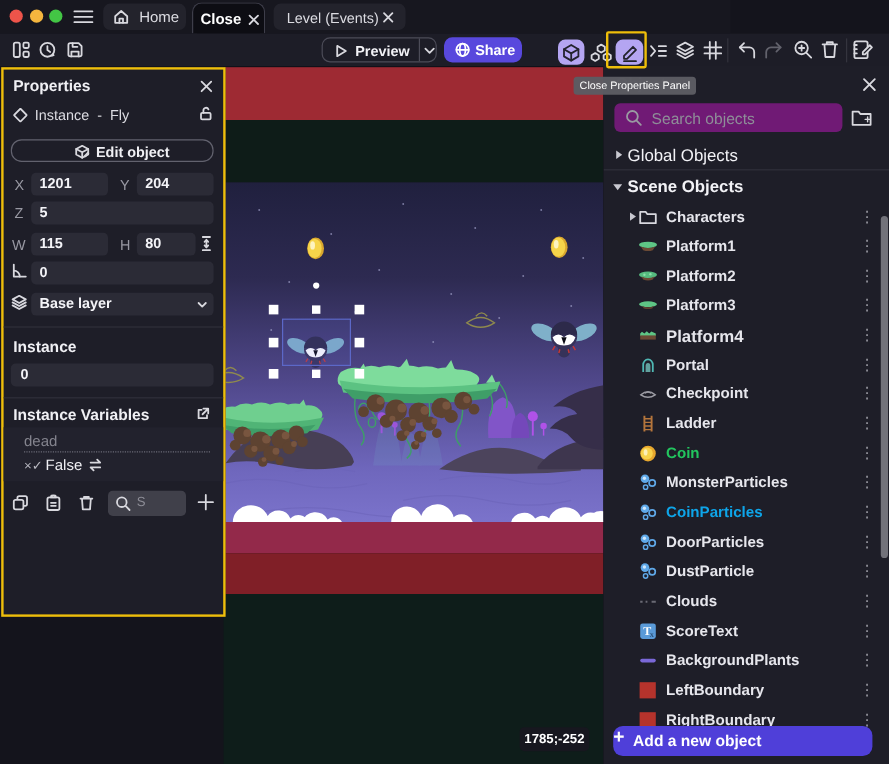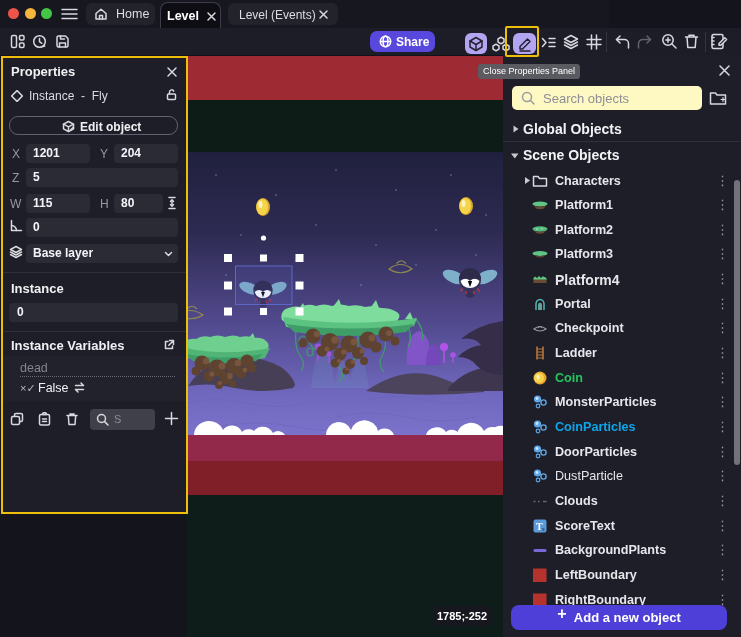--- a/index.html
+++ b/index.html
@@ -26,21 +26,21 @@
     <svg class="abs" style="left:8px;top:4px" width="14" height="14">
         <g class="ic">
           <path d="M2 6.5 7 2.2l5 4.3V12H2z"></path>
           <path d="M5.5 12V8.5h3V12"></path>
         </g>
       </svg>
     <div class="abs" style="left:30px;top:4px;font-size:12.5px;color:#dcdce2">Home</div>
   </div>
 
   <div class="abs" style="left:160px;top:2px;width:61px;height:26px;background:#0d0d13;border:1px solid #3e3e4a;border-bottom:none;border-radius:8px 8px 0 0">
-    <div class="abs" style="left:6px;top:6px;font-size:12.5px;font-weight:bold;color:#fff">Level</div>
+    <div class="abs" style="left:6px;top:6px;font-size:12.5px;font-weight:bold;color:#fff">Close</div>
     <svg class="abs" style="left:45px;top:8px" width="11" height="11">
         <g class="ic">
           <path d="M2 2l7 7M9 2l-7 7"></path>
         </g>
       </svg>
   </div>
 
   <div class="abs" style="left:228px;top:3px;width:110px;height:22px;background:#23232c;border-radius:6px">
     <div class="abs" style="left:11px;top:5px;font-size:12px;color:#dcdce2">Level (Events)</div>
     <svg class="abs" style="left:90px;top:5.5px" width="11" height="11">
@@ -66,20 +66,30 @@
       </g>
       <path d="M10.5 13.5l3-1-1-3z" fill="#d8d8de" stroke="none"></path>
     </svg>
   <svg class="abs" style="left:55px;top:6px" width="15" height="15">
       <g class="ic">
         <path d="M2 3.5A1.5 1.5 0 0 1 3.5 2h7L13 4.5v7a1.5 1.5 0 0 1-1.5 1.5h-8A1.5 1.5 0 0 1 2 11.5z"></path>
         <path d="M4.5 13V9h6v4M5.5 2v3h4"></path>
       </g>
     </svg>
 
+  <div class="abs" style="left:268px;top:3px;width:96px;height:21px;border:1px solid #4c4c58;border-radius:7px">
+    <svg class="abs" style="left:9px;top:4px" width="13" height="13">
+        <path d="M3 2.2v8.6l7.2-4.3z" class="ic"></path>
+      </svg>
+    <div class="abs" style="left:27px;top:4px;font-size:12px;font-weight:bold;color:#f2f2f6">Preview</div>
+    <div class="abs" style="left:80px;top:0;width:1px;height:19px;background:#4c4c58"></div>
+    <svg class="abs" style="left:83.5px;top:7px" width="10" height="8">
+        <path d="M1.5 1.5l3.5 3.5 3.5-3.5" class="ic"></path>
+      </svg>
+  </div>
 
   <div class="abs" style="left:370px;top:3px;width:65px;height:21px;background:#5848dd;border-radius:7px">
     <svg class="abs" style="left:9px;top:4px" width="13" height="13">
         <g class="ic" style="stroke:#fff" stroke-width="1.2">
           <circle cx="6.5" cy="6.5" r="5.2"></circle>
           <ellipse cx="6.5" cy="6.5" rx="2.4" ry="5.2"></ellipse>
           <path d="M1.5 6.5h10"></path>
         </g>
       </svg>
     <div class="abs" style="left:26px;top:4px;font-size:12px;font-weight:bold;color:#fff">Share</div>
@@ -508,39 +518,39 @@
     </svg>
 </div>
 
 <div class="abs" style="left:503px;top:55px;width:238px;height:582px;background:#1e1e28;overflow:hidden">
 <div class="abs" style="left:10px;top:7px;font-size:13.5px;font-weight:bold;color:#63636e">Objects</div>
 <svg class="abs" style="left:215px;top:9px" width="13" height="13">
       <g class="ic">
         <path d="M2 2l9 9M11 2l-9 9"></path>
       </g>
     </svg>
-<div class="abs" style="left:9px;top:31px;width:190px;height:24px;background:#fef9c3;border-radius:5px">
+<div class="abs" style="left:9px;top:31px;width:190px;height:24px;background:#701a75;border-radius:5px">
 <svg class="abs" style="left:9px;top:5px" width="14" height="14">
         <g class="ic" style="stroke:#9a9aa2" stroke-width="1.5">
           <circle cx="6" cy="6" r="4.5"></circle>
           <path d="M9.5 9.5 13 13"></path>
         </g>
       </svg>
 <div class="abs" style="left:31px;top:5px;font-size:13px;color:#8e8e98">Search objects</div>
     </div>
 <svg class="abs" style="left:206px;top:35px" width="18" height="16">
       <g class="ic" stroke-width="1.3">
         <path d="M1.5 3h5l1.5 2h8.5v9h-15z"></path>
         <path d="M12 9.5h4M14 7.5v4" stroke-width="1.2"></path>
       </g>
     </svg>
 <svg class="abs" style="left:9px;top:69px" width="8" height="10">
       <path d="M1.5 1.5 6.5 5 1.5 8.5z" fill="#c8c8d0"></path>
     </svg>
-<div class="abs" style="left:20px;top:66px;font-size:14px;font-weight:bold;color:#f2f2f6">Global Objects</div>
+<div class="abs" style="left:20px;top:66px;font-size:14px;font-weight:normal;color:#f2f2f6">Global Objects</div>
 <div class="abs" style="left:0;top:86px;width:238px;height:1px;background:#30303b"></div>
 <svg class="abs" style="left:7px;top:97px" width="10" height="8">
       <path d="M1 1.5 8.5 1.5 4.75 6.5z" fill="#c8c8d0"></path>
     </svg>
 <div class="abs" style="left:20px;top:92px;font-size:14px;font-weight:bold;color:#f2f2f6">Scene Objects</div>
 <svg class="abs" style="left:21px;top:121.0px" width="8" height="9">
       <path d="M1 1 6 4.5 1 8z" fill="#c8c8d0"></path>
     </svg>
 <div class="abs" style="left:29px;top:117.5px;width:16px;height:16px">
       <svg width="16" height="16">
@@ -653,21 +663,21 @@
 <div class="abs" style="left:52px;top:389.6px;font-size:12.6px;font-weight:bold;color:#e6e6ec">DoorParticles</div>
 <div class="abs" style="left:213px;top:388.6px;font-size:13px;color:#9a9aa2;letter-spacing:0">⋮</div>
 <div class="abs" style="left:29px;top:413.3px;width:16px;height:16px">
       <svg width="16" height="16">
         <circle cx="5.5" cy="5" r="3.6" fill="#5fa8e8"></circle>
         <circle cx="5" cy="4.5" r="1.4" fill="#cfe6fa"></circle>
         <circle cx="11.5" cy="8.5" r="2.6" fill="none" stroke="#5fa8e8" stroke-width="1.4"></circle>
         <circle cx="6" cy="12" r="1.8" fill="none" stroke="#5fa8e8" stroke-width="1.2"></circle>
       </svg>
     </div>
-<div class="abs" style="left:52px;top:414.3px;font-size:12.6px;font-weight:normal;color:#e6e6ec">DustParticle</div>
+<div class="abs" style="left:52px;top:414.3px;font-size:12.6px;font-weight:bold;color:#e6e6ec">DustParticle</div>
 <div class="abs" style="left:213px;top:413.3px;font-size:13px;color:#9a9aa2;letter-spacing:0">⋮</div>
 <div class="abs" style="left:29px;top:437.9px;width:16px;height:16px">
       <svg width="16" height="16">
         <g stroke="#6a6a74" stroke-width="1.6" fill="none">
           <path d="M1.5 8.5h2M6 8.5h1.5M11 8.5h3.5"></path>
         </g>
       </svg>
     </div>
 <div class="abs" style="left:52px;top:438.9px;font-size:12.6px;font-weight:bold;color:#e6e6ec">Clouds</div>
 <div class="abs" style="left:213px;top:437.9px;font-size:13px;color:#9a9aa2;letter-spacing:0">⋮</div>
@@ -694,18 +704,18 @@
     </div>
 <div class="abs" style="left:52px;top:512.9px;font-size:12.6px;font-weight:bold;color:#e6e6ec">LeftBoundary</div>
 <div class="abs" style="left:213px;top:511.9px;font-size:13px;color:#9a9aa2;letter-spacing:0">⋮</div>
 <div class="abs" style="left:29px;top:536.5px;width:16px;height:16px">
       <svg width="16" height="16">
         <rect x="1" y="1.5" width="13.5" height="13.5" fill="#b5332c"></rect>
       </svg>
     </div>
 <div class="abs" style="left:52px;top:537.5px;font-size:12.6px;font-weight:bold;color:#e6e6ec">RightBoundary</div>
 <div class="abs" style="left:213px;top:536.5px;font-size:13px;color:#9a9aa2;letter-spacing:0">⋮</div>
-<div class="abs" style="left:8px;top:550px;width:216px;height:25px;background:#4f3fd9;border-radius:8px;text-align:center"><span style="font-size:16px;font-weight:bold;color:#fff;vertical-align:3px">+</span><span style="font-size:13px;font-weight:bold;color:#fff;line-height:25px">&nbsp;&nbsp;Add a new object</span></div>
+<div class="abs" style="left:8px;top:550px;width:216px;height:25px;background:#4f3fd9;border-radius:8px;"><span style="font-size:16px;font-weight:bold;color:#fff;vertical-align:3px">+</span><span style="font-size:13px;font-weight:bold;color:#fff;line-height:25px">&nbsp;&nbsp;Add a new object</span></div>
 <div class="abs" style="left:231px;top:125px;width:6px;height:285px;background:#72727a;border-radius:3px"></div>
 </div>
 
 <div class="abs" style="left:505px;top:26px;width:34px;height:31px;border:2px solid #eebe0a;border-radius:2px"></div>
 <div class="abs" style="left:478px;top:64px;height:15px;background:rgba(92,92,99,0.97);border-radius:3px;line-height:15px;font-size:9px;color:#fff;white-space:nowrap;padding:0 5px">Close Properties Panel</div>
 
 </body></html>

